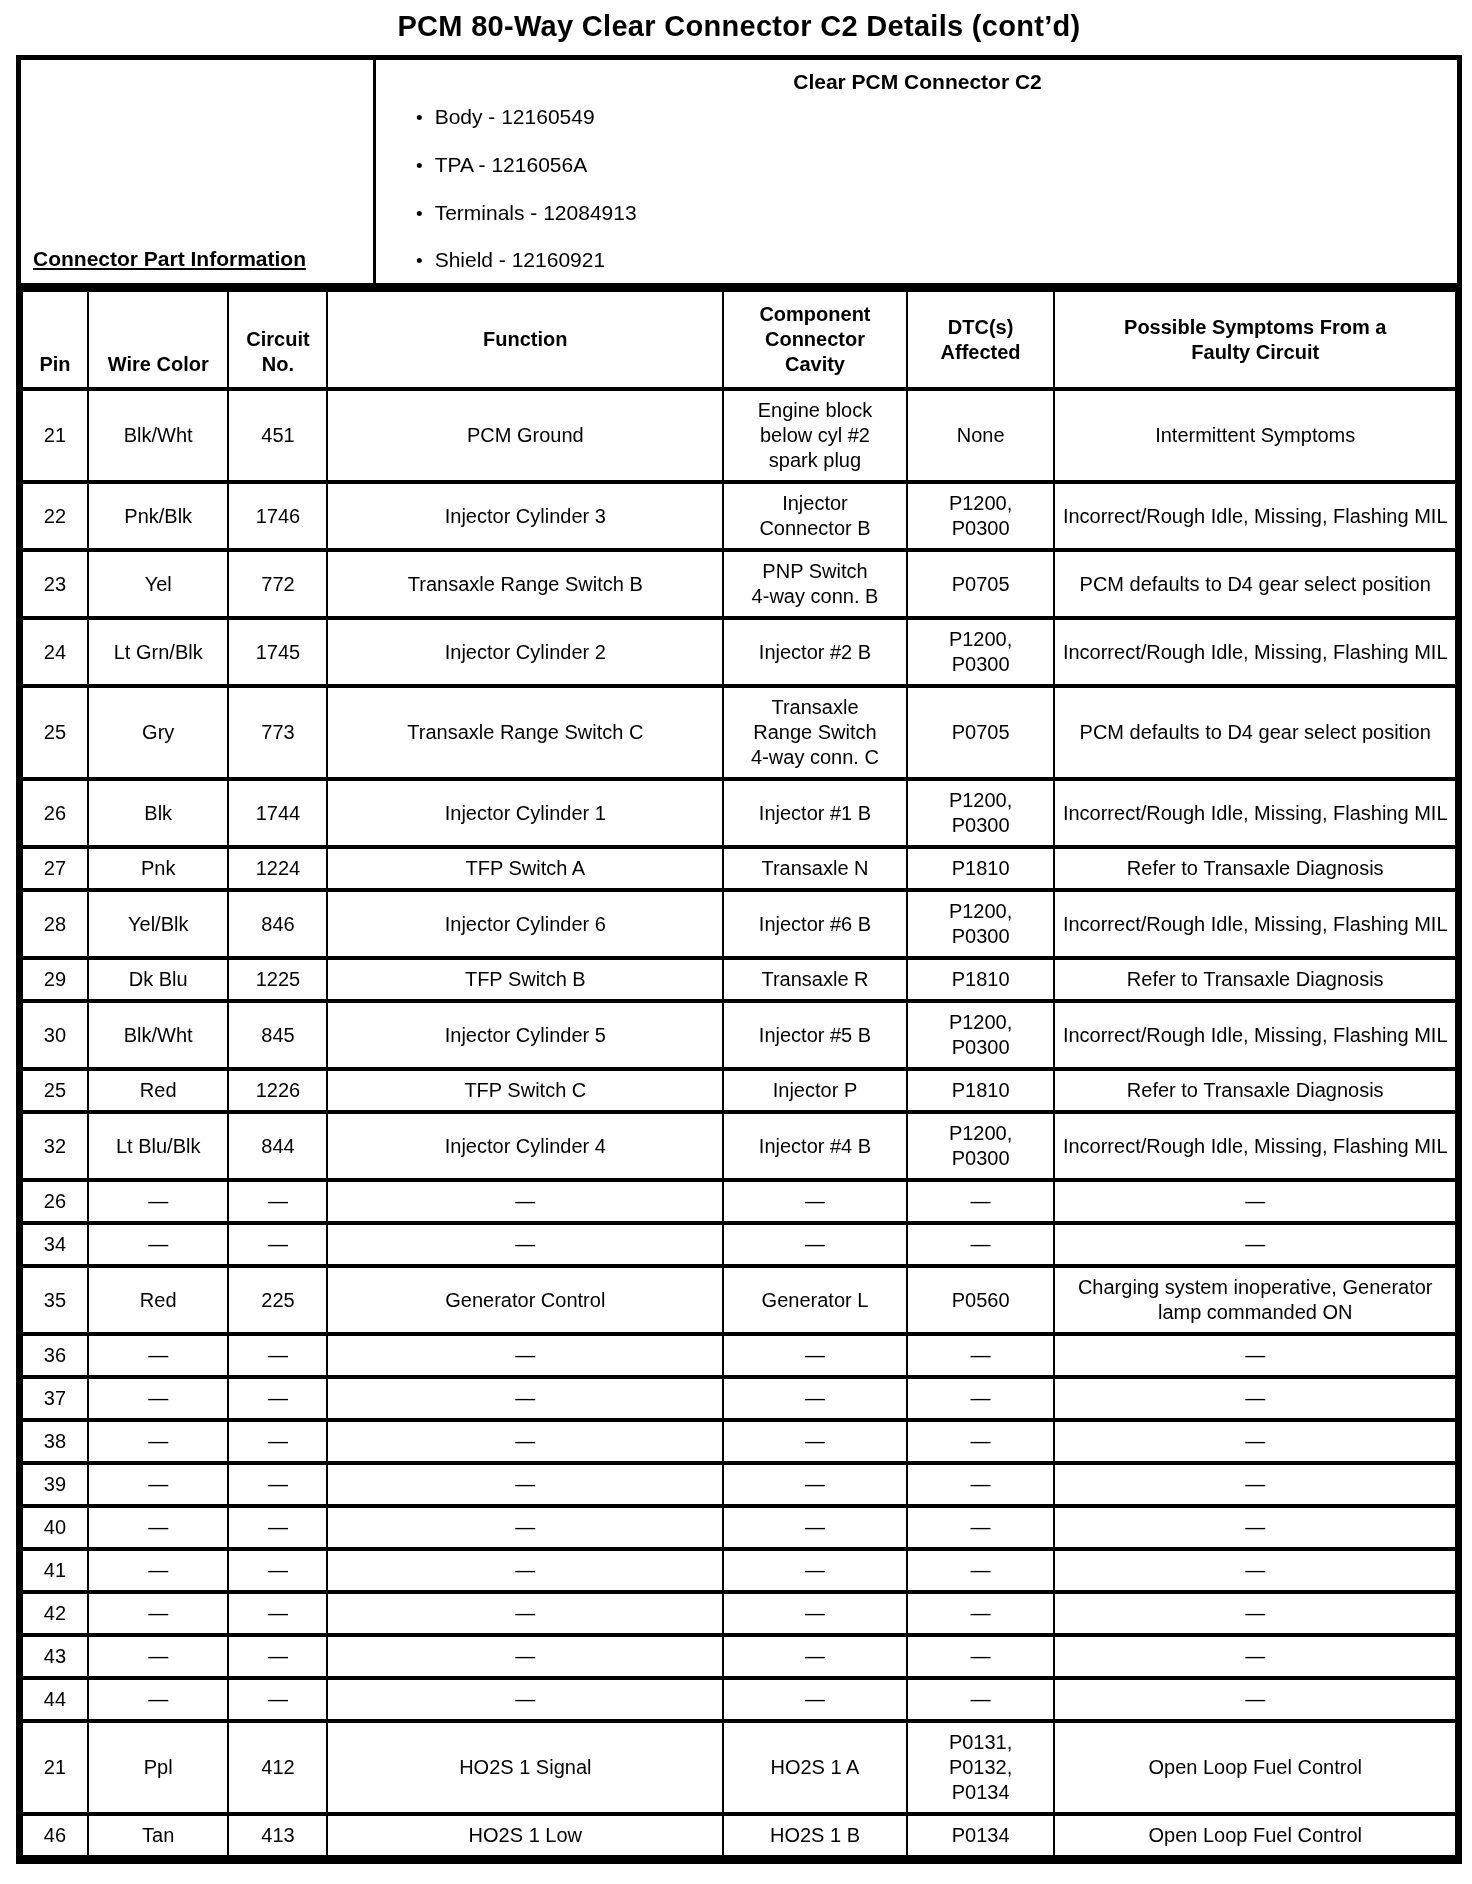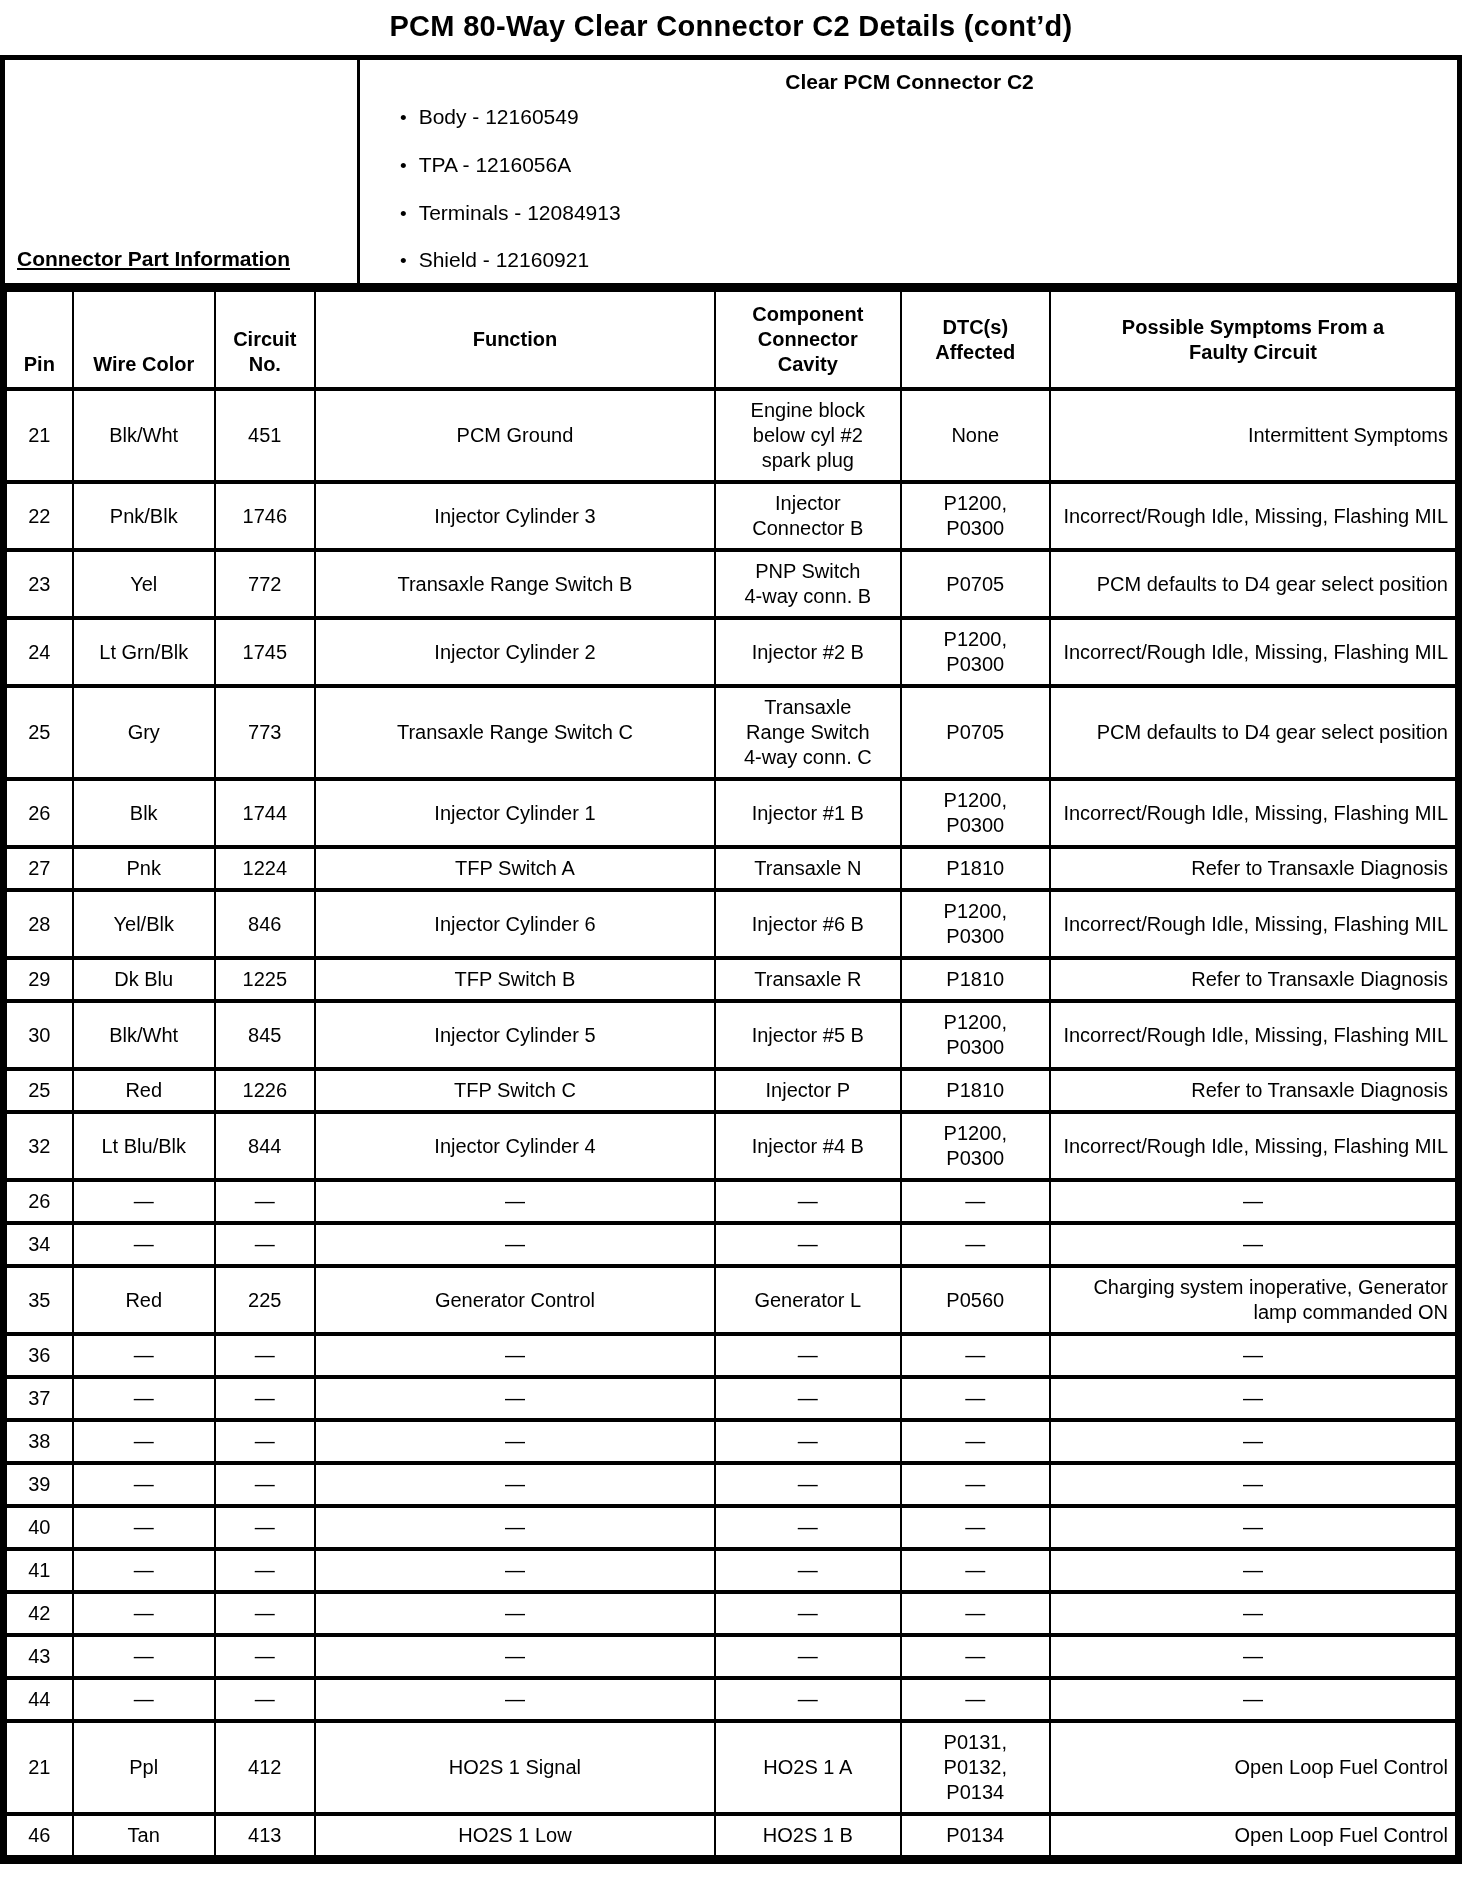--- a/index.html
+++ b/index.html
@@ -1,17 +1,17 @@
 <!DOCTYPE html>
 <html><head>
 <meta charset="utf-8">
 <style>
   html,body{margin:0;padding:0;background:#ffffff;}
   body{font-family:"Liberation Sans", sans-serif;color:#000;}
-  .page{width:1472px;height:1884px;box-sizing:border-box;padding:8px 10px 0 0;background:#fff;}
+  .page{width:1472px;height:1884px;box-sizing:border-box;padding:8px 10px 0 16px;background:#fff;}
   .title{text-align:center;font-size:29px;font-weight:bold;margin:2px 0 12px 0;letter-spacing:.3px;}
   .doc-table{border:5px solid #000;}
   
   .info-section{display:flex;border-bottom:5px solid #000;}
   .info-left{flex:0 0 332px;border-right:3px solid #000;display:flex;align-items:flex-end;
              padding:10px 8px 12px 12px;font-weight:bold;font-size:21px;text-decoration:underline;}
   .info-right{flex:1;padding:6px 24px 8px 26px;}
   .info-title{text-align:center;font-weight:bold;font-size:21px;margin:4px 0 10px 0;}
   .bullets{list-style:none;margin:0;padding:0 0 0 14px;font-weight:normal;font-size:21px;}
   .bullets li{margin:0 0 22px 0;line-height:1.2;}
@@ -20,21 +20,21 @@
   
   table.main{width:100%;border-collapse:collapse;table-layout:fixed;}
   table.main th, table.main td{
     border-style:solid;border-color:#000;
     border-top-width:4px;border-bottom-width:4px;border-left-width:2px;border-right-width:2px;
     font-size:20px;text-align:center;vertical-align:middle;
     padding:7px 7px;line-height:1.25;white-space:pre-line;overflow:hidden;
   }
   table.main th{font-weight:bold;padding-top:10px;padding-bottom:10px;}
   table.main th.vb{vertical-align:bottom;}
-  table.main td.sym{text-align:right;}
+  table.main td.sym{text-align:center;}
   table.main td.dash{text-align:center;}
   col.c-pin{width:4.6%;} col.c-wire{width:9.8%;} col.c-circ{width:6.9%;}
   col.c-func{width:27.6%;} col.c-cav{width:12.8%;} col.c-dtc{width:10.3%;} col.c-sym{width:28%;}
 </style>
 </head>
 <body>
 
 <div class="page">
 
   <h1 class="title">PCM 80-Way Clear Connector C2 Details (cont’d)</h1>

